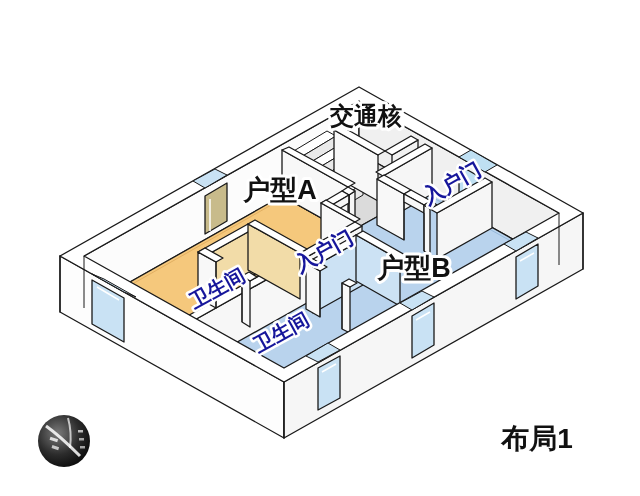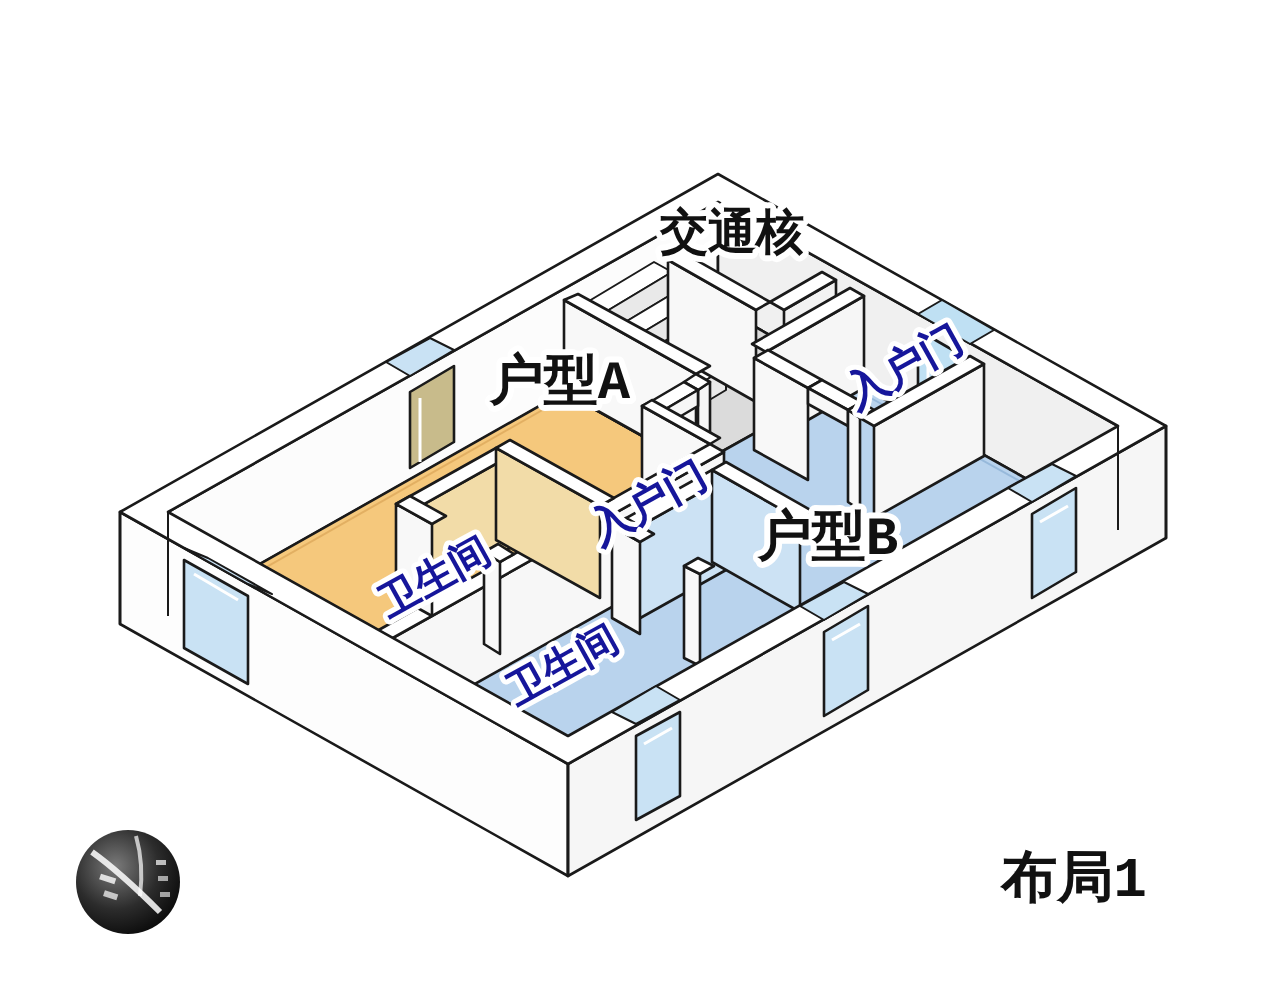--- a/index.html
+++ b/index.html
@@ -1,17 +1,17 @@
 <!DOCTYPE html>
 <html><head>
 <meta charset="utf-8">
 <style>
   html,body{margin:0;padding:0;background:#ffffff;}
   .stage{position:relative;width:600px;height:496px;background:#ffffff;overflow:hidden;
-         font-family:Liberation Mono, monospace;}
+         font-family:Liberation Sans, sans-serif;}
   svg{display:block;}
   .edge{stroke:#1a1a1a;stroke-width:1.3;stroke-linejoin:round;stroke-linecap:round;}
   .thin{stroke:#1a1a1a;stroke-width:1;stroke-linejoin:round;}
   .roomlabel{font-weight:bold;font-size:27px;paint-order:stroke;stroke:#ffffff;stroke-width:6px;
              stroke-linejoin:round;text-anchor:middle;}
   .corelabel{font-weight:bold;font-size:24px;paint-order:stroke;stroke:#ffffff;stroke-width:6px;
              stroke-linejoin:round;text-anchor:middle;}
   .layoutlabel{font-weight:bold;font-size:28px;paint-order:stroke;stroke:#ffffff;stroke-width:5px;
              stroke-linejoin:round;text-anchor:middle;}
   .bluelabel{font-weight:bold;font-size:21px;paint-order:stroke;stroke:#ffffff;stroke-width:5px;

